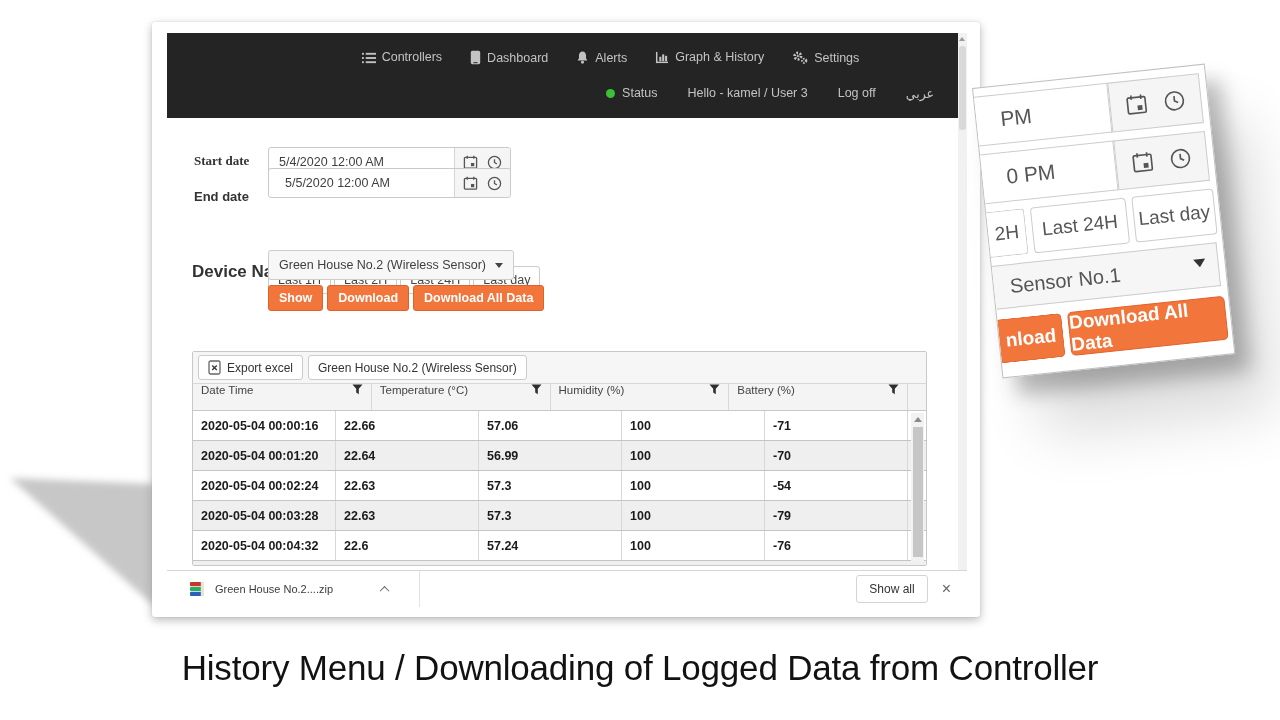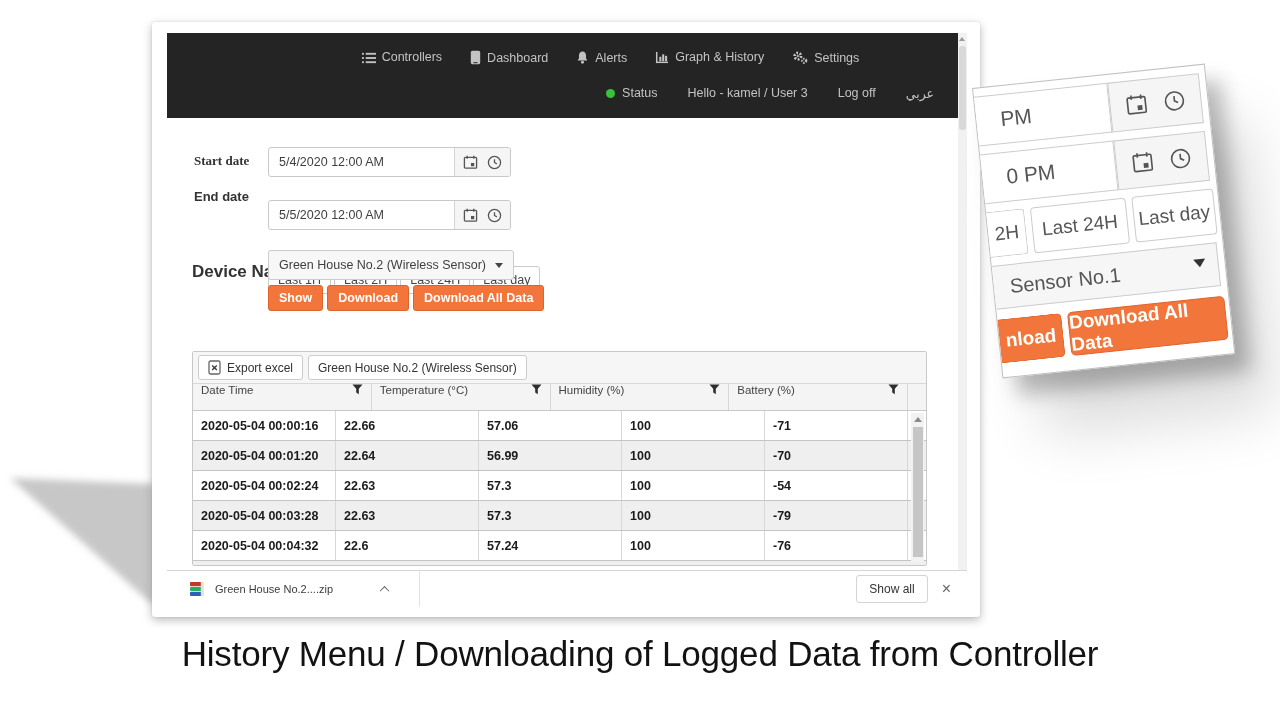--- a/index.html
+++ b/index.html
@@ -31,21 +31,21 @@
   .page-scrollbar .sb-thumb { position:absolute; top:13px; left:1px; width:7px; height:84px; background:#d9d9d9; border-radius:3px; }
 
   
   .form-label { position:absolute; font-size:13px; font-weight:bold; color:#333; white-space:nowrap; }
   #lbl-start { left:42px; top:131px;font-family:Liberation Serif, serif; }
   #lbl-end { left:42px; top:167px; }
   #lbl-device { left:40px; top:240px; font-size:17px; }
 
   .dt-input { position:absolute; left:116px; width:243px; height:30px; border:1px solid #c9c9c9;
     border-radius:3px; background:#fff; display:flex; align-items:center; }
-  #dt-start { top:125px; } #dt-end { top:178px; }
+  #dt-start { top:125px; } #dt-end { top:146px;padding-left:6px; }
   .dt-value { flex:1; padding-left:10px; font-size:12.5px; color:#3f3f3f; }
   .dt-icons { width:56px; height:100%; background:#f5f5f5; border-left:1px solid #d5d5d5;
     border-radius:0 3px 3px 0; display:flex; align-items:center; justify-content:center; gap:9px; }
   .icon-btn { display:flex; cursor:pointer; }
 
   .ranges { position:absolute; left:116px; top:196px; display:flex; gap:3px;margin-top:48px; }
   .range-btn { height:28px; padding:0 9px; background:#fff; border:1px solid #ccc; border-radius:3px;
     font-size:12.5px; color:#444; display:flex; align-items:center; cursor:pointer; white-space:nowrap; }
 
   .device-select { position:absolute; left:116px; top:228px; width:246px; height:30px; background:#f7f7f7;
@@ -113,21 +113,21 @@
   .oc-select { position:absolute; top:178px; left:0; width:226px; height:44px; background:#f6f6f6;
     border:1px solid #ccc; border-left:none; display:flex; align-items:center; padding-left:16px;
     font-size:20px; color:#555; cursor:pointer; }
   .oc-select .caret2 { position:absolute; right:12px; top:14px; width:0; height:0;
     border-left:6px solid transparent; border-right:6px solid transparent; border-top:8px solid #333; }
   .oc-btn { position:absolute; top:232px; height:44px; background:#f2763b; border:1px solid #e0622b;
     color:#fff; font-weight:bold; font-size:19px; display:flex; align-items:center; justify-content:center; cursor:pointer; }
   #oc-b1 { left:0; width:64px; border-left:none; border-radius:0 5px 5px 0; }
   #oc-b2 { left:70px; width:158px; border-radius:5px; }
 
-  .caption { position:absolute; left:0; top:634px; width:1280px; text-align:center; font-size:35px;
+  .caption { position:absolute; left:0; top:648px; width:1280px; text-align:center; font-size:35px;
     color:#121212; letter-spacing:-0.2px; }
 </style>
 </head>
 <body>
 
 <div class="stage">
 
   <svg class="shadow-wedge-svg" width="170" height="180" viewBox="0 0 170 180">
     <defs>
         <filter id="wblur" x="-30%" y="-30%" width="160%" height="160%">

